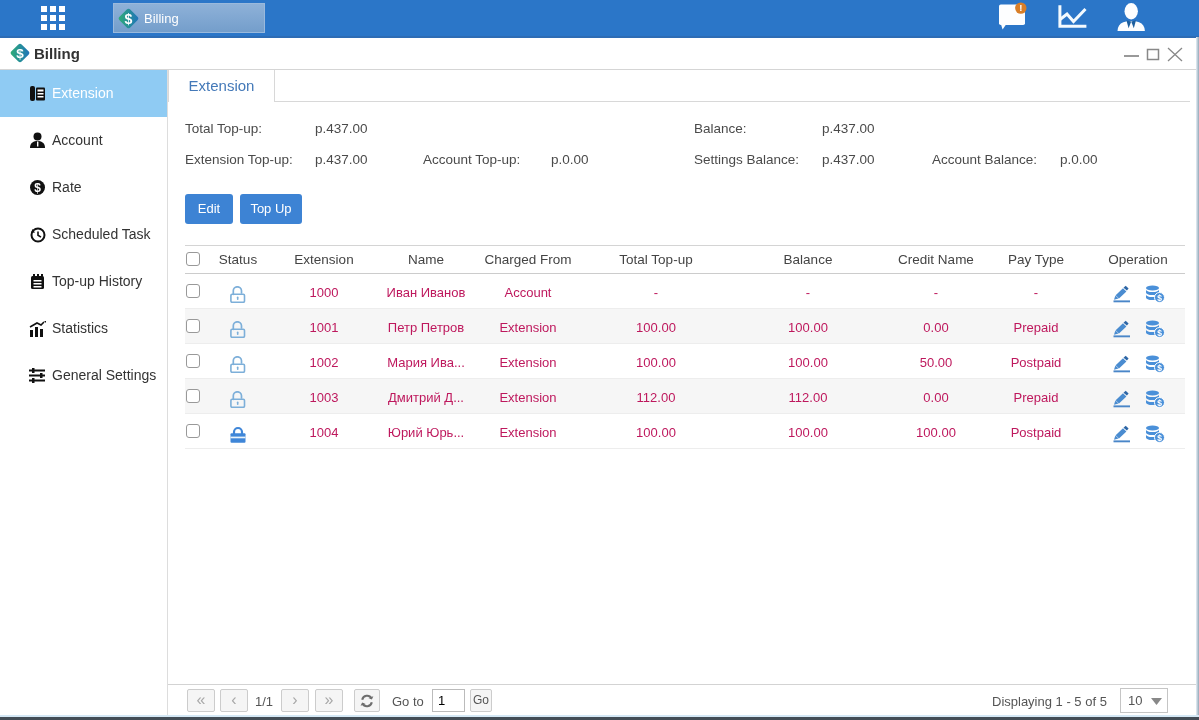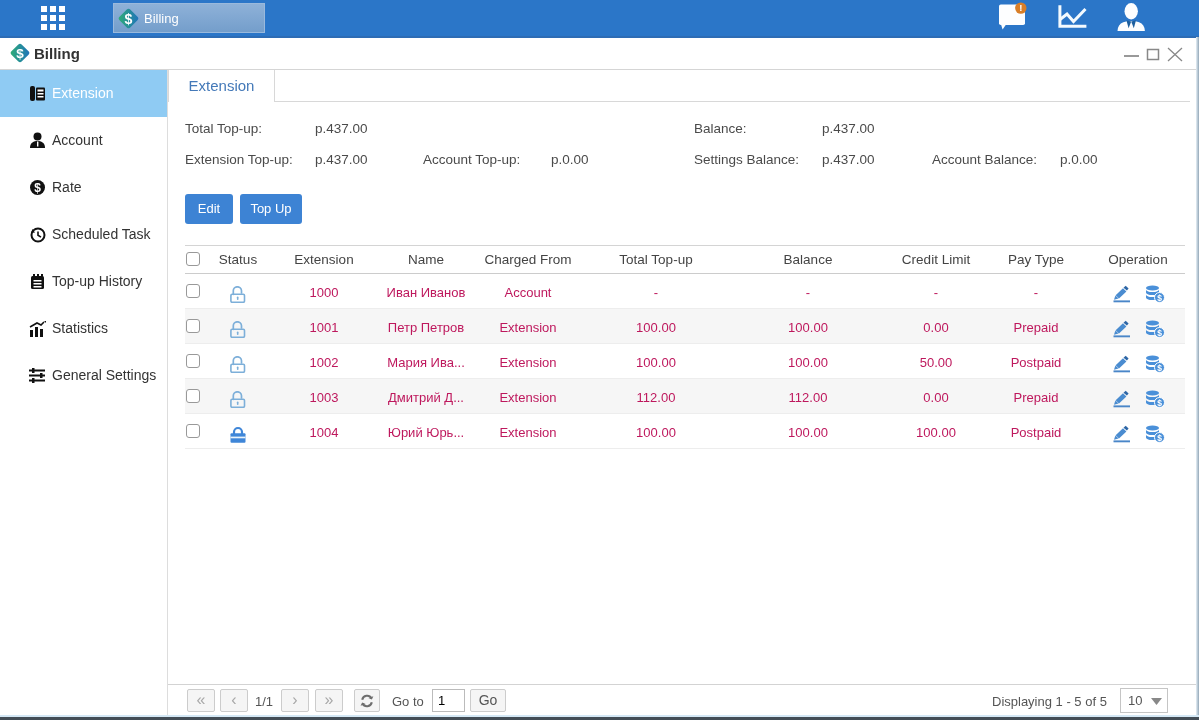--- a/index.html
+++ b/index.html
@@ -211,21 +211,21 @@
   <div class="btn" style="left:72px;width:62px">Top Up</div>
 
   <div id="tbl">
       <div class="thead">
         <span style="left:53px;top:6px">Status</span>
         <span style="left:139px">Extension</span>
         <span style="left:241px">Name</span>
         <span style="left:343px">Charged From</span>
         <span style="left:471px">Total Top-up</span>
         <span style="left:623px">Balance</span>
-        <span style="left:751px">Credit Limit</span>
+        <span style="left:751px">Credit Name</span>
         <span style="left:851px">Pay Type</span>
         <span style="left:953px">Operation</span>
         <div class="cb" style="top:6px"></div>
       </div>
       <div class="trow">
         <div class="cb" style="top:10px"></div>
         <div style="position:absolute;left:45px;top:12px"><svg width="16" height="17" viewBox="0 0 16 17">
             <path d="M3.3 8.3 V5.1 a4.1 4.1 0 0 1 8.2 -0.4 V6.9" fill="none" stroke="#7dafd9" stroke-width="1.7" stroke-linecap="round"></path>
             <rect x="0.9" y="8.3" width="13.6" height="8" rx="1.2" fill="none" stroke="#7dafd9" stroke-width="1.6"></rect>
             <rect x="6.9" y="10.4" width="1.6" height="3.6" rx="0.8" fill="#7dafd9"></rect>
@@ -373,21 +373,21 @@
   <div class="pbtn" style="left:113px">›</div>
   <div class="pbtn" style="left:147px">»</div>
   <div class="pbtn" style="left:186px;width:26px"><svg width="14" height="14" viewBox="0 0 14 14" style="margin-top:4px">
     <path d="M2.2 5.8 a5 5 0 0 1 9.3 -1.4" fill="none" stroke="#6e6e6e" stroke-width="2.1"></path>
     <path d="M13.4 2.2 l-1.6 3.4 l-3.4 -1.5 z" fill="#6e6e6e"></path>
     <path d="M11.8 8.2 a5 5 0 0 1 -9.3 1.4" fill="none" stroke="#6e6e6e" stroke-width="2.1"></path>
     <path d="M0.6 11.8 l1.6 -3.4 l3.4 1.5 z" fill="#6e6e6e"></path>
   </svg></div>
   <div class="ptext" style="left:224px">Go to</div>
   <input style="position: absolute; left: 264px; top: 4px; width: 33px; height: 23px; border: 1px solid rgb(187, 187, 187); font-size: 13px; padding-left: 5px; font-family: &quot;Liberation Sans&quot;;" value="1">
-  <div class="pbtn" style="left:302px;width:36px;color:#555;font-size:14px">Go</div>
+  <div class="pbtn" style="left:302px;width:22px;color:#555;font-size:12px">Go</div>
   <div class="ptext" style="left:824px">Displaying 1 - 5 of 5</div>
   <div style="position:absolute;left:952px;top:3px;width:48px;height:25px;border:1px solid #c5c5c5;background:#fff">
     <span style="position:absolute;left:7px;top:4px;font-size:13px;color:#555">10</span>
     <svg style="position:absolute;right:5px;top:9px" width="11" height="7">
         <path d="M0 0 h11 l-5.5 7 z" fill="#888"></path>
       </svg>
   </div>
 </div>
 
 <div style="position:absolute;left:1196px;top:37px;width:3px;height:680px;background:linear-gradient(to right,#e6f0f7,#93a7b7)"></div>

